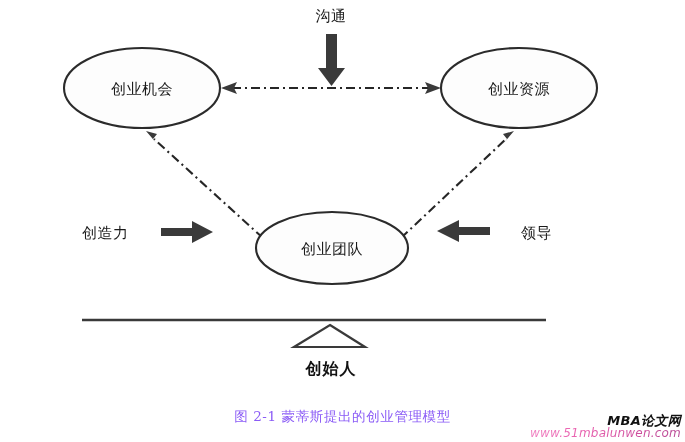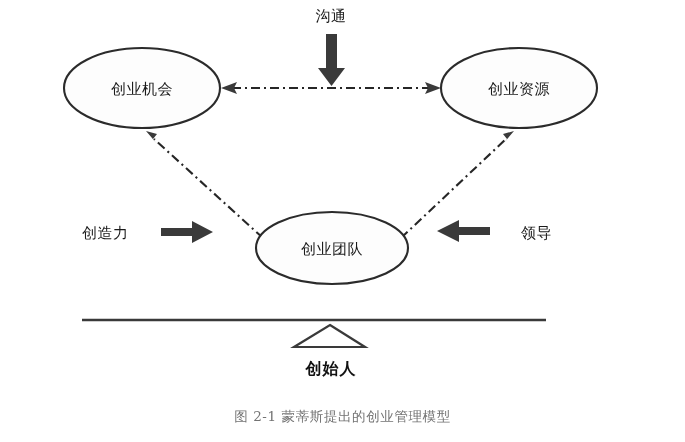--- a/index.html
+++ b/index.html
@@ -79,21 +79,21 @@
     letter-spacing: 1px;
   }
   .caption-text {
     position: absolute;
     left: 0;
     top: 408px;
     width: 685px;
     text-align: center;
     font-family: "DejaVu Serif", "Liberation Serif", serif;
     font-size: 13.5px;
-    color: #737373;
+    color: #8b5cf6;
     letter-spacing: 0.6px;
   }
   .watermark {
     position: absolute;
     right: 4px;
     bottom: 2px;
     text-align: right;
     line-height: 1.05;
     user-select: none;
   }
@@ -176,14 +176,18 @@
     <g>
       <line class="beam-line" x1="82" y1="320" x2="546" y2="320"></line>
       <polygon class="fulcrum" points="330,325 365,347 294,347"></polygon>
       <text class="fulcrum-label" x="331" y="369">创始人</text>
     </g>
 
   </svg>
 
   <div class="caption-text">图 2-1  蒙蒂斯提出的创业管理模型</div>
 
+  <div class="watermark">
+    <span class="watermark-brand">MBA论文网</span>
+    <span class="watermark-url">www.51mbalunwen.com</span>
+  </div>
 
 </div>
 
 </body></html>

